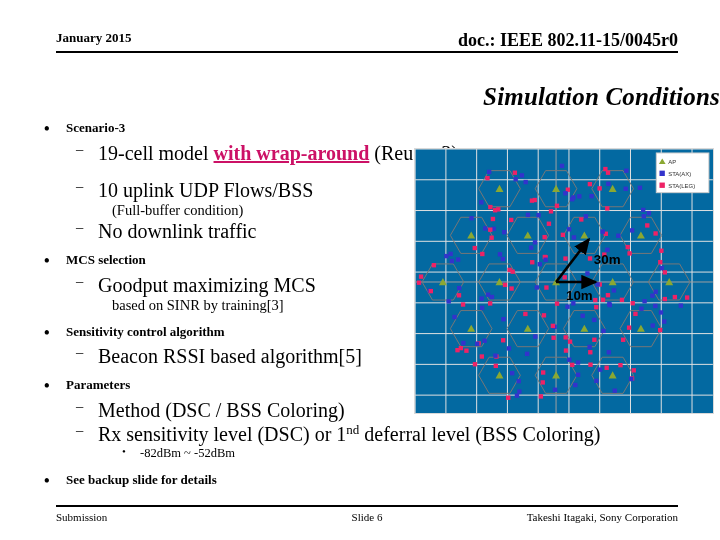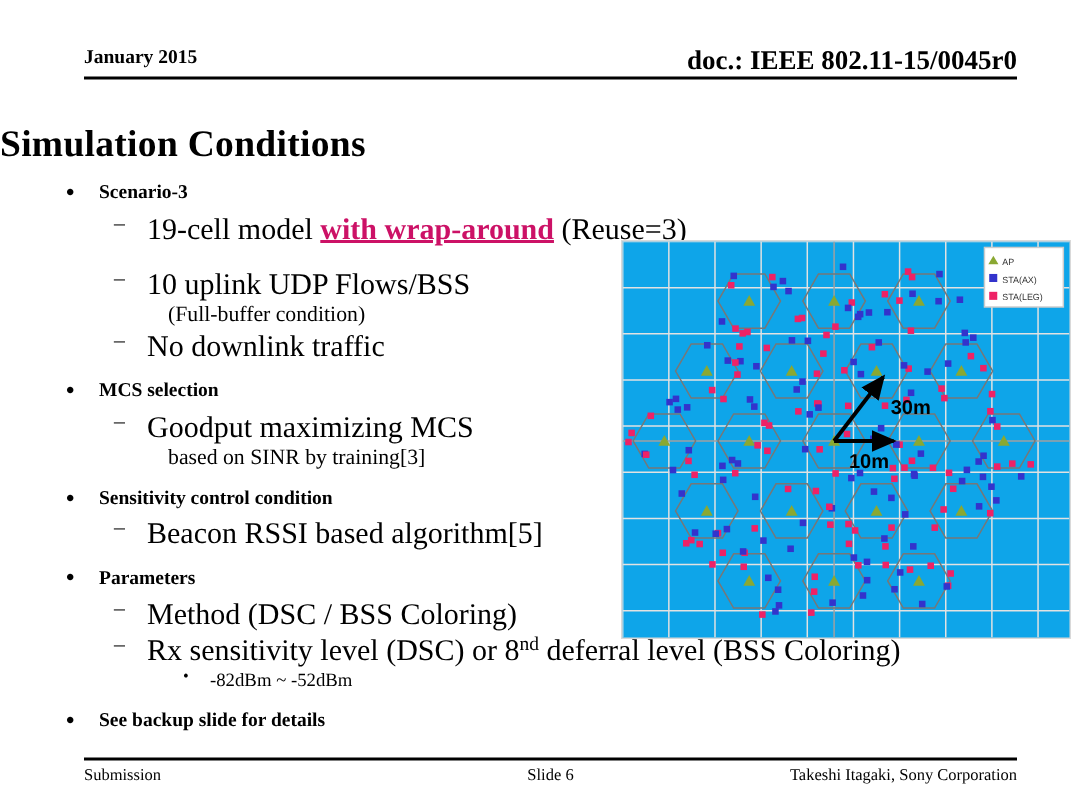--- a/index.html
+++ b/index.html
@@ -14,22 +14,22 @@
   #slide{position:absolute;left:0;top:0;width:720px;height:540px;border-radius:14px;}
 
   
   .hdr{position:absolute;left:56px;top:30px;width:622px;height:22px;}
   .hdr-left{position:absolute;left:0;top:0;font-weight:bold;font-size:13px;letter-spacing:0px;}
   .hdr-right{position:absolute;right:0;top:0;font-weight:bold;font-size:18px;}
   .hdr-rule{position:absolute;left:56px;top:51px;width:622px;height:0;
             border-top:2.4px solid #000;}
 
   
-  .title{position:absolute;left:0;top:83px;width:720px;text-align:left;
-         font-size:25px;font-weight:bold;letter-spacing:.2px;}
+  .title{position:absolute;left:0;top:83px;width:720px;text-align:right;
+         font-size:25px;font-weight:bold;letter-spacing:.2px;font-style:italic;}
 
   
   .body{position:absolute;left:36px;top:120px;width:640px;}
 
   .l1{position:relative;font-size:13px;font-weight:bold;line-height:1.22;
       padding-left:30px;margin:0 0 1px 0;}
   .l1::before{content:"\2022";position:absolute;left:8px;top:-1px;font-size:16px;}
 
   .l2{position:relative;font-size:20px;line-height:1.2;
       padding-left:62px;margin:0;}
@@ -41,22 +41,22 @@
   .l3::before{content:"\2022";position:absolute;left:86px;top:-1px;font-size:11px;}
 
   .gap-sm{height:4px;}
   .gap-md{height:9px;}
   .gap-lg{height:11px;}
 
   .hl{color:#CC1166;font-weight:bold;text-decoration:underline;}
   sup{font-size:.65em;vertical-align:super;line-height:0;margin-top:36px;}
 
   
-  #figure{position:absolute;left:414px;top:160px;width:300px;height:266px;
-          background:#0ea5e9;border:1px solid #d9d9d9;box-sizing:border-box;}
+  #figure{position:absolute;left:414px;top:148px;width:300px;height:266px;
+          background:#0369a1;border:1px solid #d9d9d9;box-sizing:border-box;}
   #figure svg{display:block;width:100%;height:100%;}
 
   
   .ftr-rule{position:absolute;left:56px;top:505px;width:622px;height:0;
             border-top:2.2px solid #000;}
   .ftr{position:absolute;left:56px;top:511px;width:622px;height:16px;font-size:11px;}
   .ftr-l{position:absolute;left:0;top:0;}
   .ftr-c{position:absolute;left:0;right:0;top:0;text-align:center;}
   .ftr-r{position:absolute;right:0;top:0;}
 </style>
@@ -85,29 +85,29 @@
     <div class="l2-cont">(Full-buffer condition)</div>
     <div class="l2">No downlink traffic</div>
 
     <div class="gap-md"></div>
     <div class="l1">MCS selection</div>
     <div class="gap-sm"></div>
     <div class="l2">Goodput maximizing MCS</div>
     <div class="l2-cont">based on SINR by training[3]</div>
 
     <div class="gap-md"></div>
-    <div class="l1">Sensitivity control condition</div>
+    <div class="l1">Sensitivity control algorithm</div>
     <div class="gap-sm"></div>
     <div class="l2">Beacon RSSI based algorithm[5]</div>
 
     <div class="gap-md"></div>
     <div class="l1">Parameters</div>
     <div class="gap-sm"></div>
     <div class="l2">Method (DSC / BSS Coloring)</div>
-    <div class="l2"><span>Rx sensitivity level (DSC) or 8</span><sup>nd</sup><span> deferral level (BSS Coloring)</span></div>
+    <div class="l2"><span>Rx sensitivity level (DSC) or 1</span><sup>nd</sup><span> deferral level (BSS Coloring)</span></div>
     <div class="l3">-82dBm ~ -52dBm</div>
 
     <div class="gap-lg"></div>
     <div class="l1">See backup slide for details</div>
   </div>
 
   <div id="figure">
     <svg viewBox="0 0 300 266" xmlns="http://www.w3.org/2000/svg">
       <g id="fig-grid">
           <line x1="0" y1="0" x2="0" y2="266" stroke="#e2e2e2" stroke-width="1"></line>

